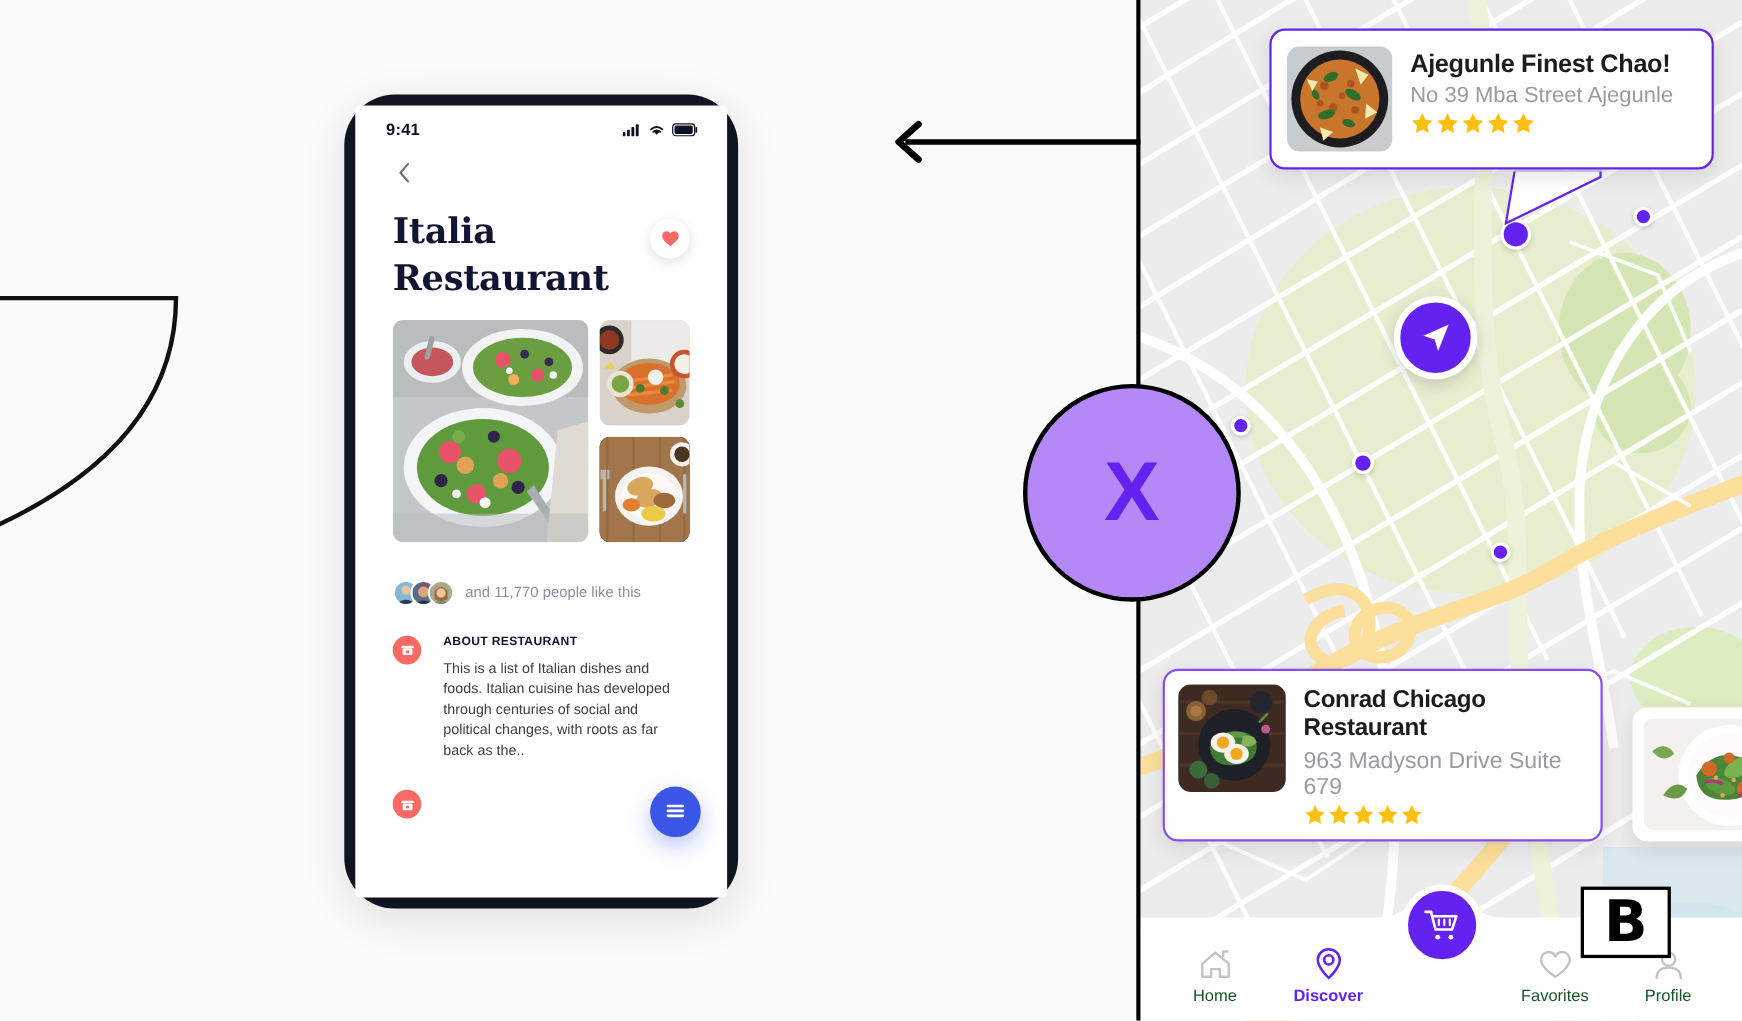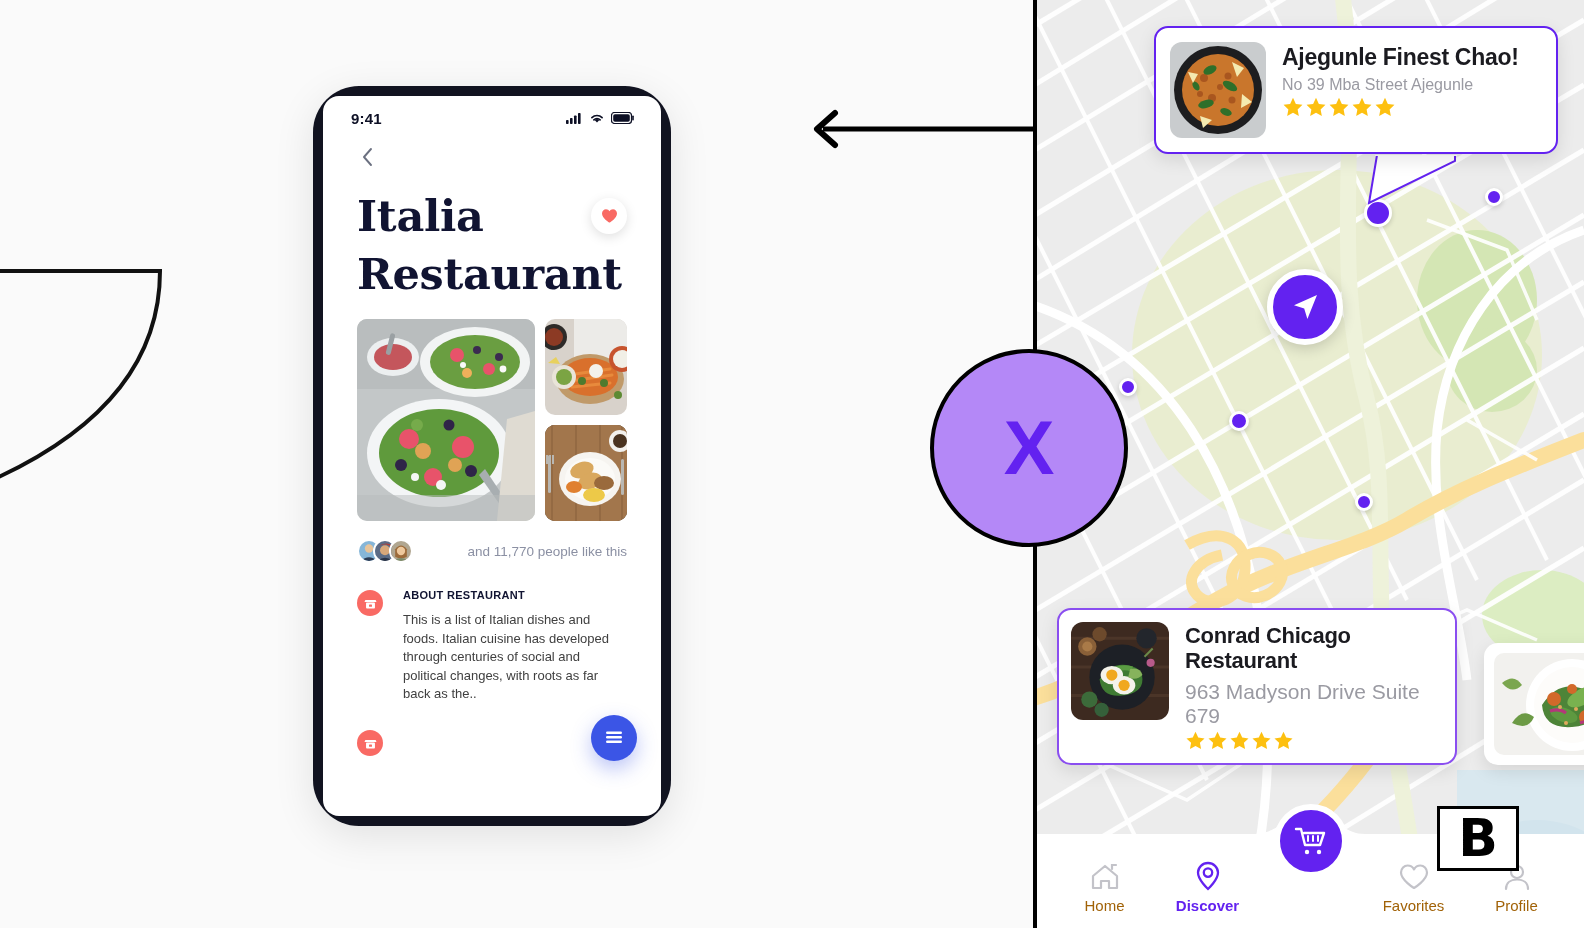--- a/index.html
+++ b/index.html
@@ -35,41 +35,41 @@
     position: absolute; left: 313px; top: 86px;
     width: 358px; height: 740px;
     background: #111320;
     border-radius: 46px;
     padding: 10px;
     box-shadow: 0 10px 40px rgba(0,0,0,.10);
   }
   .phone-screen {
     width: 100%; height: 100%;
     background: #ffffff;
-    border-radius: 16px;
+    border-radius: 4px;
     overflow: hidden;
     position: relative;
   }
 
   .statusbar {
     height: 44px; display: flex; align-items: center; justify-content: space-between;
     padding: 0 26px 0 28px;
   }
   .status-time { font-size: 15px; font-weight: 700; color: #0d1025; letter-spacing: .2px; }
   .status-icons { display: flex; align-items: center; gap: 6px; }
 
   .screen-body { padding: 0 34px; }
 
   .back-chevron { width: 22px; height: 26px; margin-top: 4px; cursor: pointer; }
 
   .title-row { display: flex; align-items: flex-start; justify-content: space-between; margin-top: 14px; }
   .rest-title {
     font-family: "DejaVu Serif", serif;
     font-weight: 700;
-    font-size: 43px;
+    font-size: 32px;
     line-height: 1.34;
     color: #111432;
     letter-spacing: -0.3px;
     max-width: 215px;
   }
   .heart-btn {
     width: 36px; height: 36px; border-radius: 50%;
     background: #ffffff;
     box-shadow: 0 3px 12px rgba(0,0,0,.13);
     display: flex; align-items: center; justify-content: center;
@@ -78,21 +78,21 @@
 
   
   .gallery { display: flex; gap: 10px; margin-top: 16px; height: 202px; }
   .gal-main { flex: 0 0 178px; border-radius: 10px; overflow: hidden; position: relative; }
   .gal-side { flex: 1; display: flex; flex-direction: column; gap: 10px; }
   .gal-side > div { flex: 1; border-radius: 10px; overflow: hidden; position: relative; }
 
   .ph-img { width: 100%; height: 100%; display: block; }
 
   
-  .likes { display: flex; align-items: center; margin-top: 18px; justify-content: space-between; }
+  .likes { display: flex; align-items: center; margin-top: 34px; }
   .avatars { display: flex; }
   .avatar {
     width: 24px; height: 24px; border-radius: 50%;
     border: 2px solid #fff; margin-right: -8px; overflow: hidden;
     position: relative;
   }
   .likes-text { margin-left: 18px; font-size: 13.5px; color: #8b90a3; }
 
   
   .section { display: flex; margin-top: 26px; }
@@ -149,21 +149,21 @@
 
   .card-thumb {
     width: 96px; height: 96px; border-radius: 12px; overflow: hidden; flex: 0 0 auto;
     position: relative;
   }
   .card-body { flex: 1; min-width: 0; padding-top: 2px; }
   .card-title {
     font-size: 23px; font-weight: 700; color: #1b1b20; line-height: 1.13;
     letter-spacing: -0.3px;
   }
-  .card-addr { font-size: 16px; color: #9a9aa2; margin-top: 6px; }
+  .card-addr { font-size: 20px; color: #9a9aa2; margin-top: 6px; }
   .stars { margin-top: 2px; display: flex; gap: 1px; }
 
   
   .bottom-card {
     position: absolute; left: 20px; bottom: 163px; width: 400px;
     background: #fff; border: 2px solid #8a4ef0; border-radius: 14px;
     display: flex; padding: 12px; gap: 16px;
     box-shadow: 0 6px 18px rgba(0,0,0,.10);
   }
   .bottom-card .card-thumb { width: 98px; height: 98px; }
@@ -184,21 +184,21 @@
   }
   .nav-notch { position: absolute; left: 0; top: -22px; width: 547px; height: 34px; }
   .nav-items {
     position: relative; display: flex; align-items: flex-end;
     height: 86px; padding: 0 16px 14px;
   }
   .nav-item {
     flex: 1; display: flex; flex-direction: column; align-items: center; gap: 6px;
     cursor: pointer;
   }
-  .nav-label { font-size: 15px; color: #a16207; }
+  .nav-label { font-size: 15px; color: #14532d; }
   .nav-item.active .nav-label { color: #6322f0; font-weight: 700; }
   .nav-spacer { flex: 1; }
 
   .cart-fab {
     position: absolute; left: 50%; transform: translateX(-50%);
     top: -38px;
     width: 74px; height: 74px; border-radius: 50%;
     background: #6322f0; border: 6px solid #fff;
     display: flex; align-items: center; justify-content: center;
     cursor: pointer;

